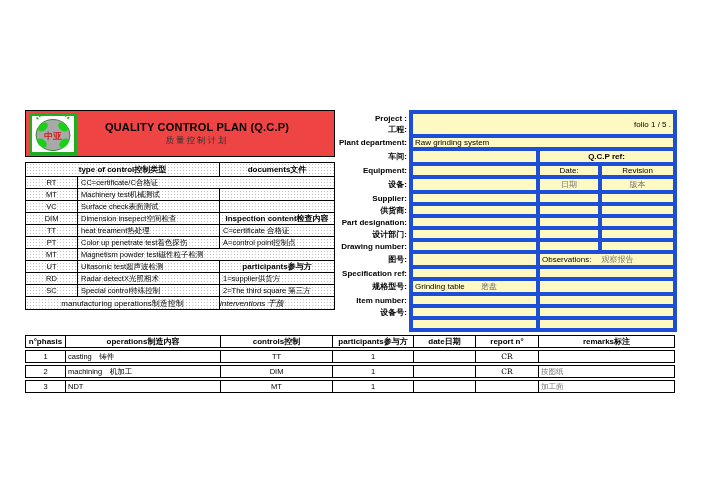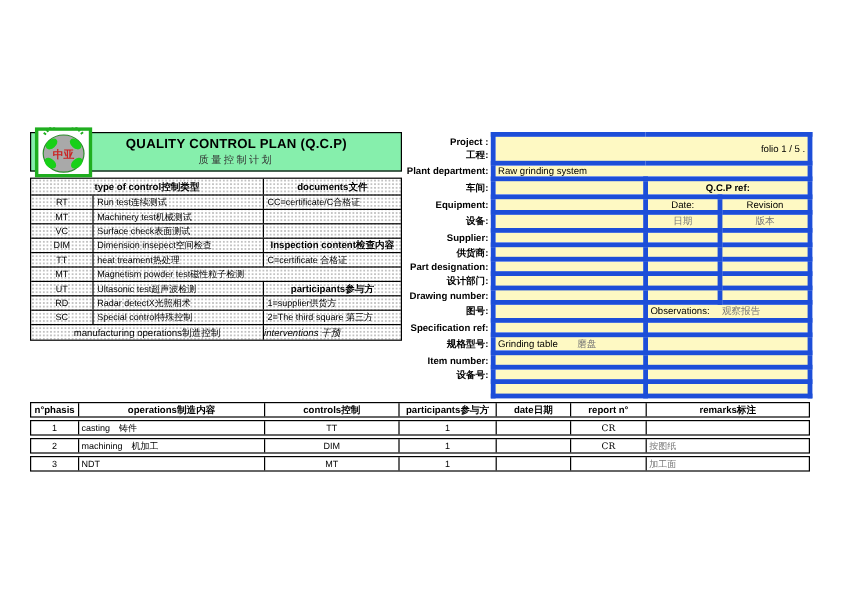--- a/index.html
+++ b/index.html
@@ -5,21 +5,21 @@
   * { margin:0; padding:0; box-sizing:border-box; }
   body { background:#ffffff; }
   .page { position:relative; width:702px; height:496px; background:#ffffff;
           font-family:"Liberation Sans", sans-serif; color:#000; overflow:hidden; }
   .content { position:absolute; left:25px; top:110px; width:650px; }
   .top { display:flex; align-items:flex-start; }
   .left-col { width:310px; }
   .right-col { width:340px; }
 
   
-  .title-block { display:flex; align-items:center; height:33px; border:1px solid #000; background:#86efac; }
+  .title-block { display:flex; align-items:center; height:47px; border:1px solid #000; background:#ef4444; }
   .logo-wrap { width:54px; height:45px; display:flex; align-items:center; justify-content:center; }
   .title-area { flex:1; text-align:center; padding-right:20px; }
   .title-main { font-size:11px; font-weight:bold; letter-spacing:0.2px; }
   .title-sub { font-size:8.5px; margin-top:2px; color:#333; letter-spacing:2px; }
 
   
   .ct-table { margin-top:5px; border:1px solid #000;
      background-image: radial-gradient(circle, #c2c2c2 0.55px, rgba(0,0,0,0) 0.7px);
      background-size: 3px 3px; }
   .ct-row { display:flex; height:12px; border-top:1px solid #000; font-size:7.5px; align-items:center; }
@@ -92,21 +92,20 @@
           </div>
         </div>
 
         <div class="ct-table">
           <div class="ct-row">
             <div class="ct-header-left">type of control控制类型</div>
             <div class="ct-header-right">documents文件</div>
           </div>
           <div class="ct-row">
             <div class="ct-code">RT</div>
-            <div class="ct-desc">Run test连续测试</div>
             <div class="ct-doc">CC=certificate/C合格证</div>
           </div>
           <div class="ct-row">
             <div class="ct-code">MT</div>
             <div class="ct-desc">Machinery test机械测试</div>
             <div class="ct-doc"></div>
           </div>
           <div class="ct-row">
             <div class="ct-code">VC</div>
             <div class="ct-desc">Surface check表面测试</div>
@@ -114,20 +113,25 @@
           </div>
           <div class="ct-row">
             <div class="ct-code">DIM</div>
             <div class="ct-desc">Dimension insepect空间检查</div>
             <div class="ct-doc hdr">Inspection content检查内容</div>
           </div>
           <div class="ct-row">
             <div class="ct-code">TT</div>
             <div class="ct-desc">heat treament热处理</div>
             <div class="ct-doc">C=certificate 合格证</div>
+          </div>
+          <div class="ct-row">
+            <div class="ct-code">PT</div>
+            <div class="ct-desc">Color up penetrate test着色探伤</div>
+            <div class="ct-doc">A=control point控制点</div>
           </div>
           <div class="ct-row">
             <div class="ct-code">MT</div>
             <div class="ct-desc no-div">Magnetism powder test磁性粒子检测</div>
           </div>
           <div class="ct-row">
             <div class="ct-code">UT</div>
             <div class="ct-desc">Ultasonic test超声波检测</div>
             <div class="ct-doc hdr">participants参与方</div>
           </div>

